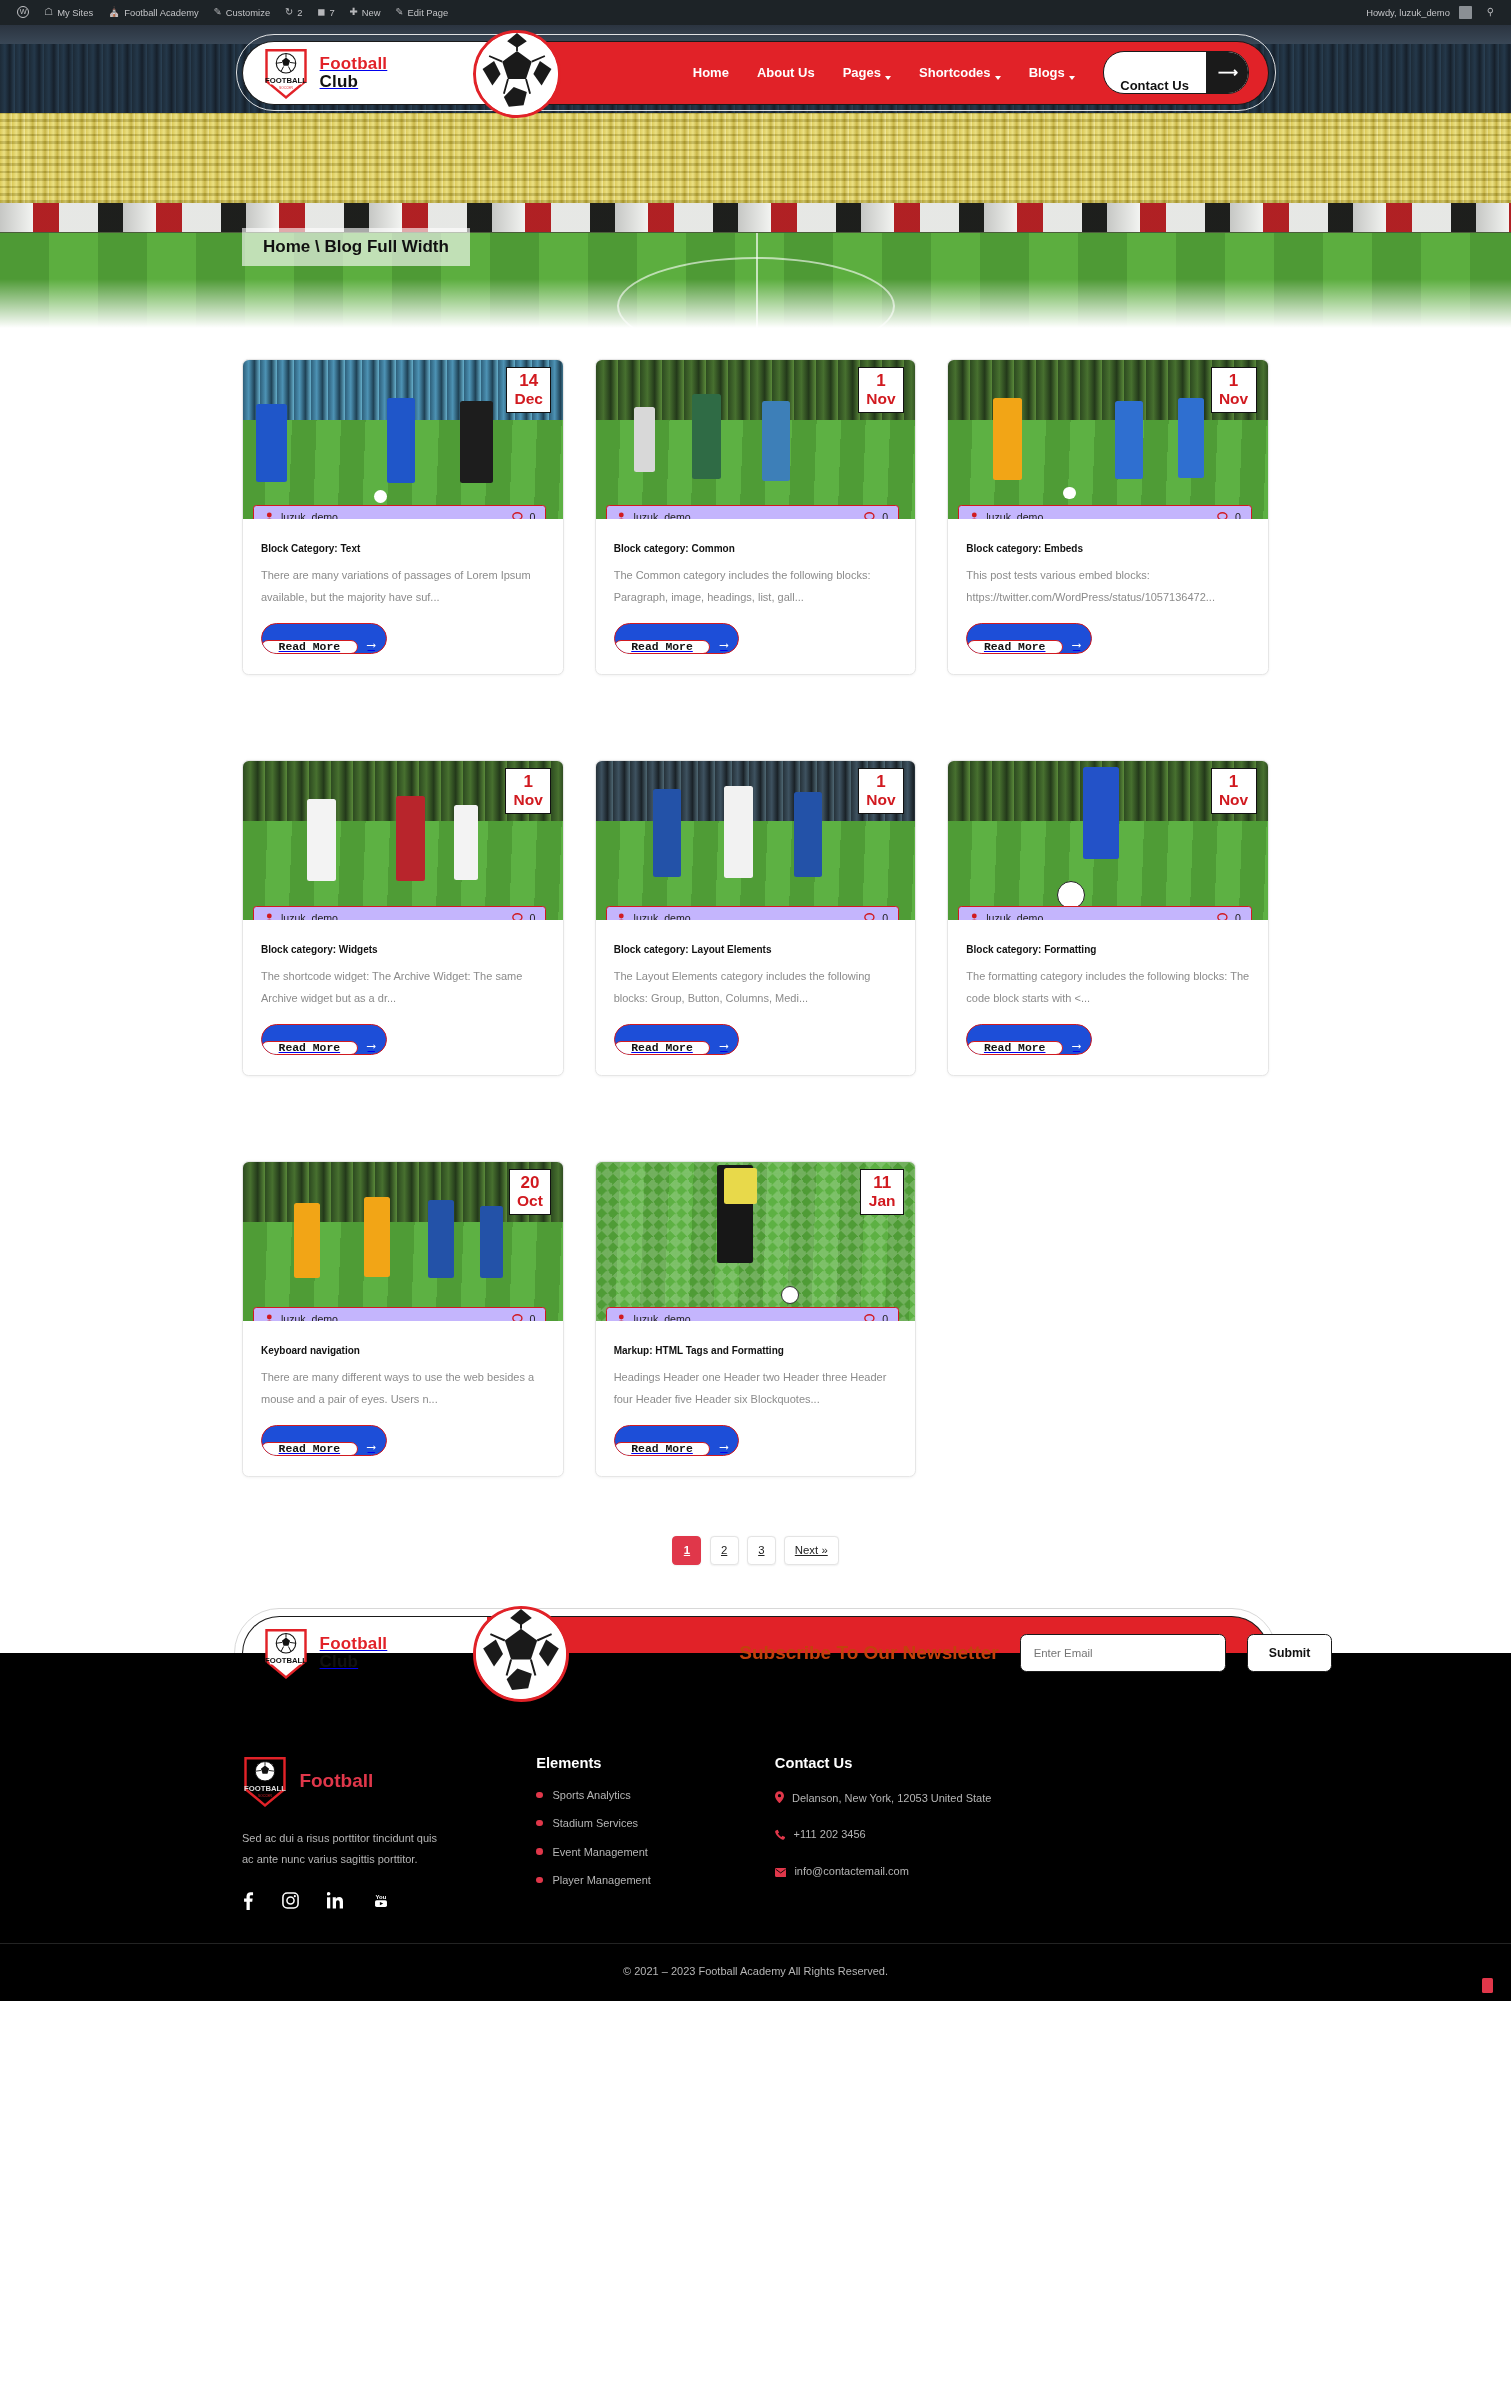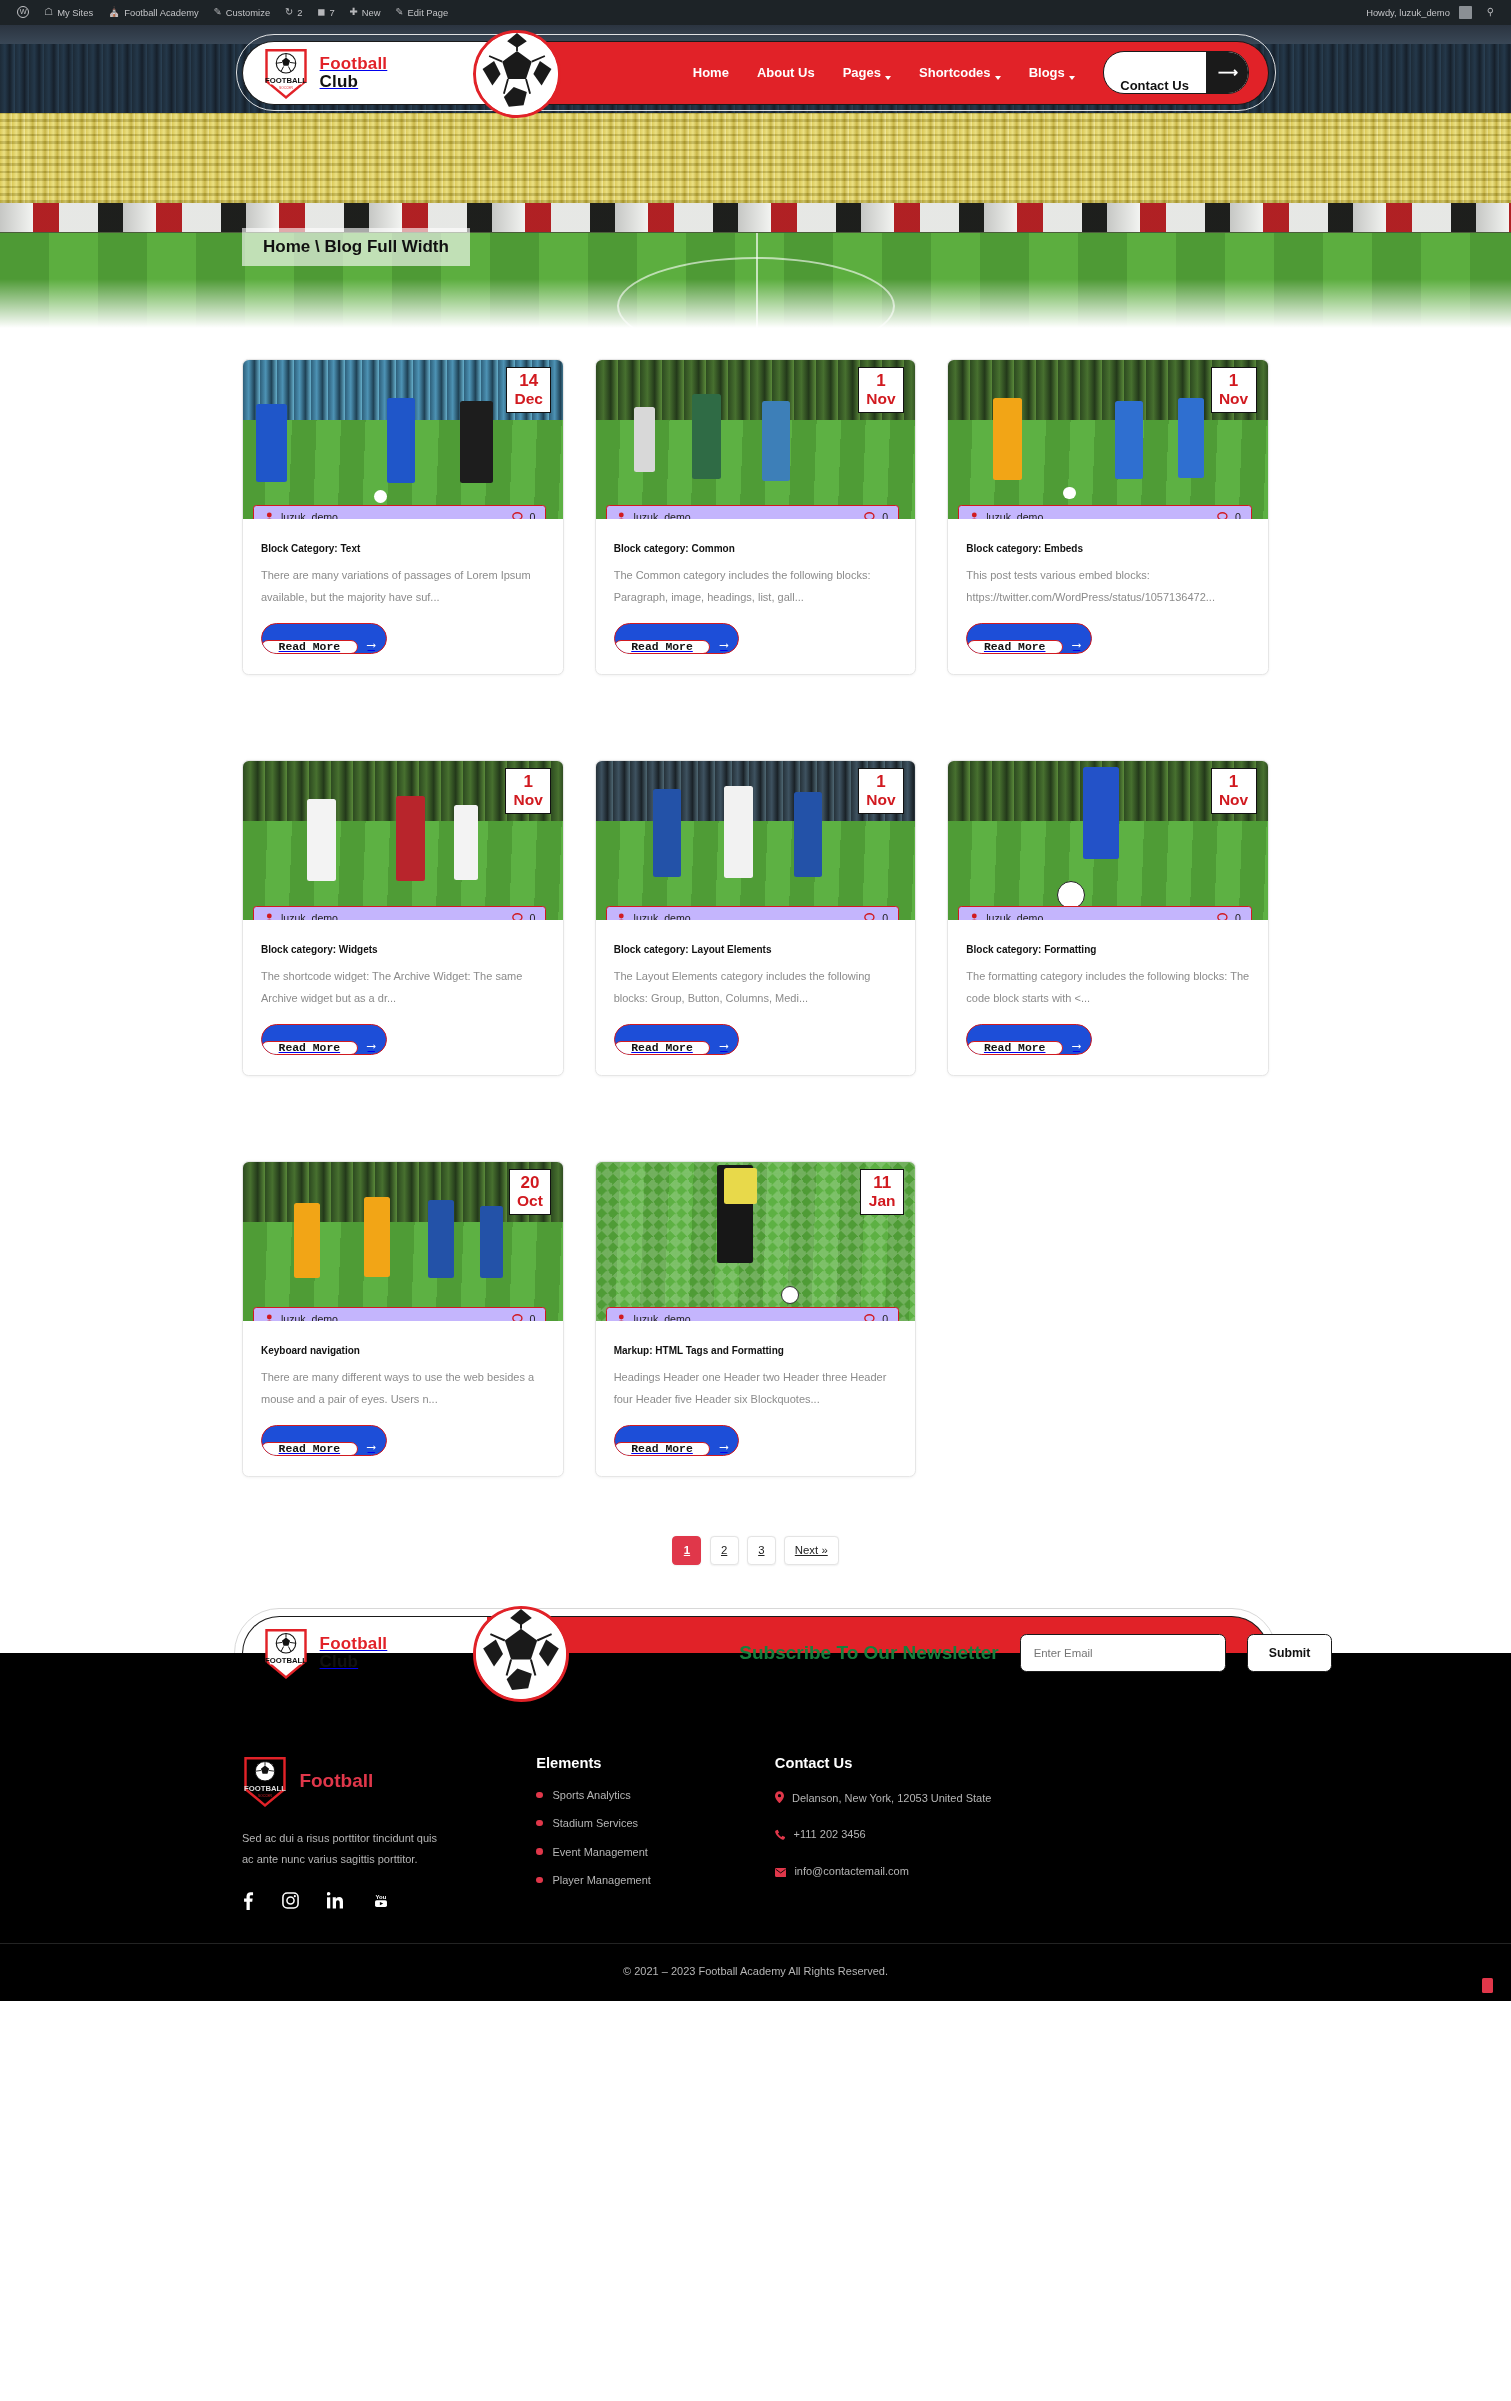--- a/index.html
+++ b/index.html
@@ -268,21 +268,21 @@
   .news-ball {
     position: absolute; left: 231px; top: -9.8px; width: 96px; height: 96px;
     border-radius: 50%; border: 3.3px solid #e12228; background: #fff;
     z-index: 5; overflow: hidden;
   }
   .news-content {
     position: relative; z-index: 6; margin-left: 352px;
     display: flex; align-items: center; gap: 21px; width: 100%;
     padding-right: 33px;
   }
-  .news-title { color: #15803d; font-size: 19px; font-weight: 700; white-space: nowrap; }
+  .news-title { color: #c2410c; font-size: 19px; font-weight: 700; white-space: nowrap; }
   .news-input {
     width: 206px; height: 38px; background: #fff; border: 1.6px solid #1a1a1a;
     border-radius: 6.5px; font-size: 11.4px; color: #555; padding: 16px 13px;
     font-family: "Liberation Sans", sans-serif;
   }
   .news-submit {
     height: 38px; padding: 0 21px; background: #fff; border: 1.6px solid #1a1a1a;
     border-radius: 6.5px; font-size: 12.3px; font-weight: 700; color: #111;
     font-family: "Liberation Sans", sans-serif; cursor: pointer;
   }

